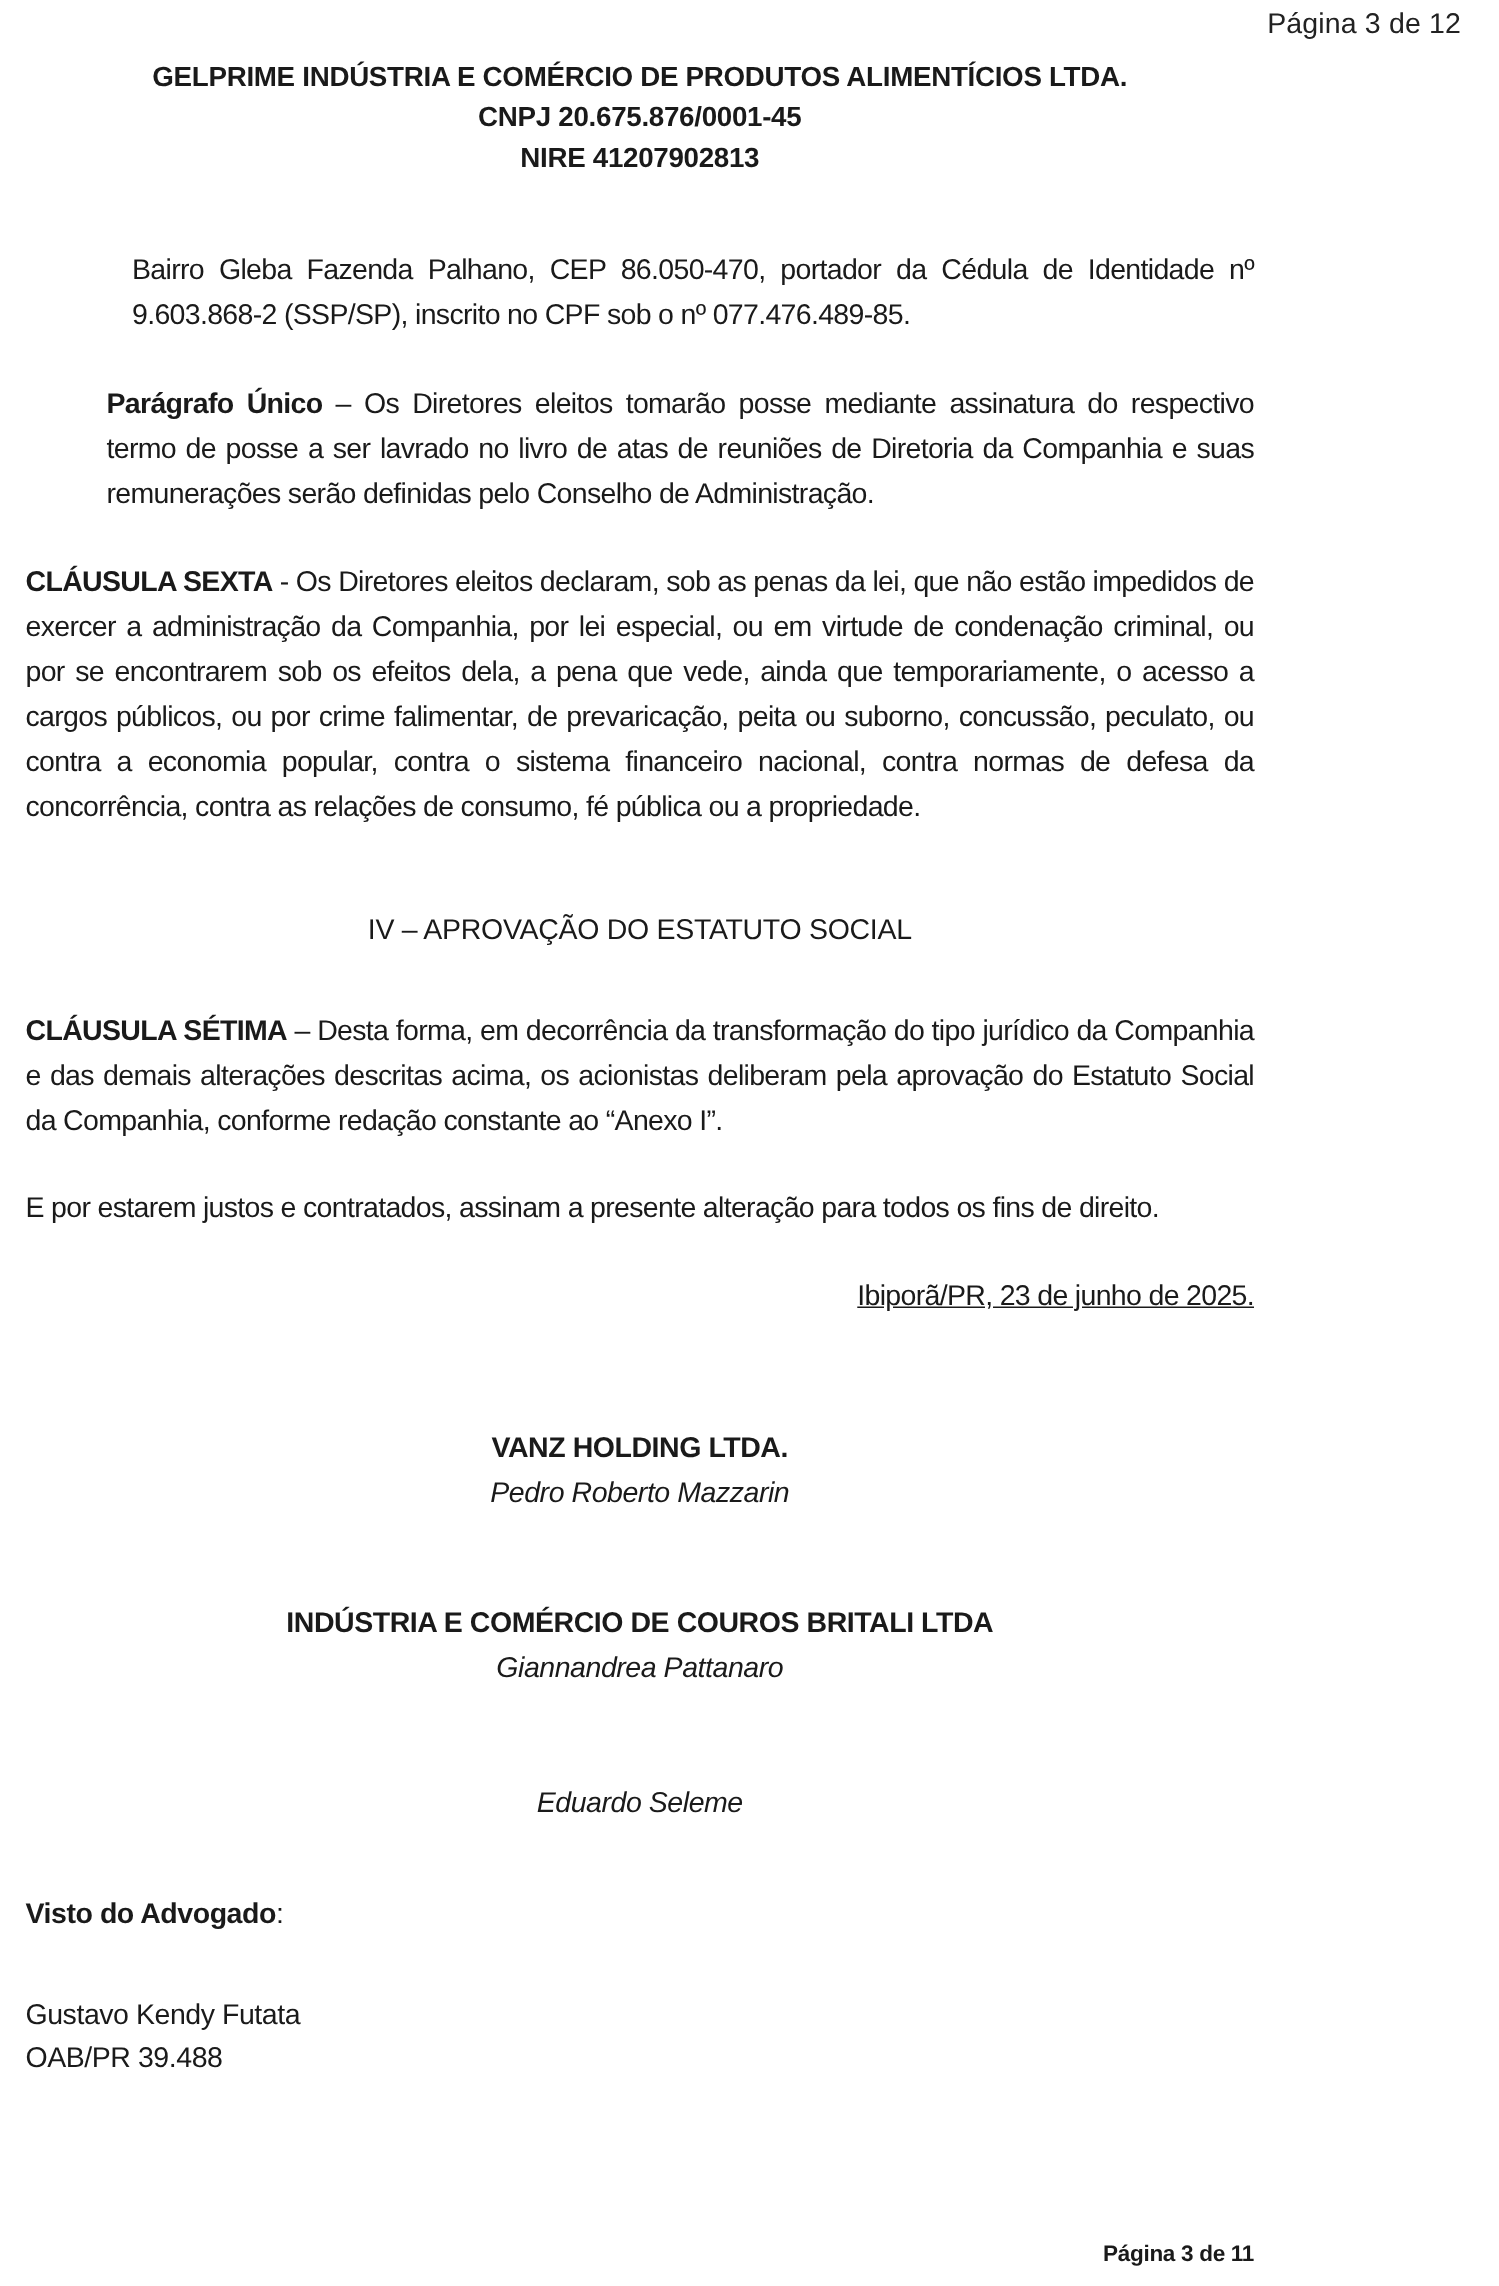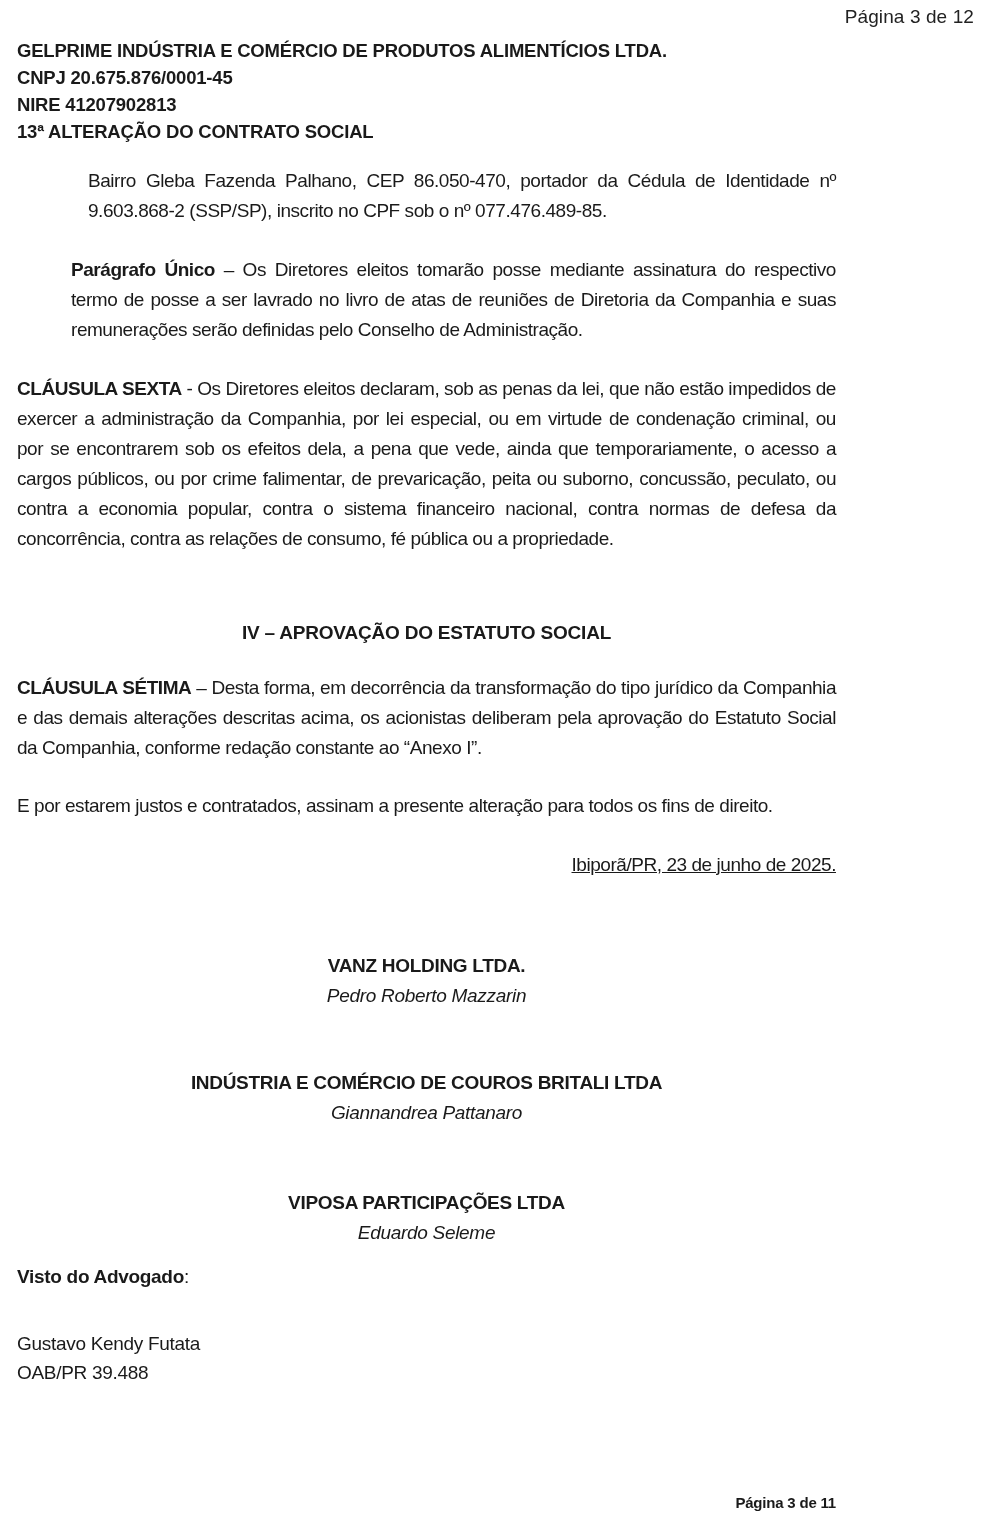--- a/index.html
+++ b/index.html
@@ -18,36 +18,35 @@
   .justify{text-align:justify;}
   .bold{font-weight:bold;}
 
   .pg-top{
     top:6px;right:25px;
     font-size:19px;color:#222;
     letter-spacing:0.1px;
   }
   .title-block{
     top:37px;
-    text-align:left;
+    text-align:center;
     font-weight:bold;
     font-size:18.5px;
     line-height:27px;
     letter-spacing:-0.2px;
   }
   .p-intro{top:166px;left:88px;width:748px;}
   .p-unico{top:255px;left:71px;width:765px;}
   .p-sexta{top:374px;}
   .heading-iv{
     top:610px;
     text-align:center;
-    font-weight:bold;
+    font-weight:normal;
     font-size:19px;
     letter-spacing:-0.2px;
-    margin-top:12px;
   }
   .p-setima{top:673px;}
   .p-closing{top:791px;}
   .dateline{top:850px;text-align:right;text-decoration:underline;}
 
   .sig{text-align:center;line-height:30px;font-size:19px;letter-spacing:-0.3px;margin-top:12px;}
   .sig-1{top:939px;}
   .sig-2{top:1056px;}
   .sig-3{top:1176px;}
   .sig .company{font-weight:bold;}
@@ -69,21 +68,20 @@
 <body>
 
 <div class="page">
 
   <div class="abs pg-top">Página 3 de 12</div>
 
   <div class="abs col title-block">
     <div>GELPRIME INDÚSTRIA E COMÉRCIO DE PRODUTOS ALIMENTÍCIOS LTDA.</div>
     <div>CNPJ 20.675.876/0001-45</div>
     <div>NIRE 41207902813</div>
-    <div>13ª ALTERAÇÃO DO CONTRATO SOCIAL</div>
   </div>
 
   <div class="abs body-text justify p-intro">Bairro Gleba Fazenda Palhano, CEP 86.050-470, portador da Cédula de Identidade nº 9.603.868-2 (SSP/SP), inscrito no CPF sob o nº 077.476.489-85.</div>
 
   <div class="abs body-text justify p-unico"><span class="bold">Parágrafo Único</span><span> – Os Diretores eleitos tomarão posse mediante assinatura do respectivo termo de posse a ser lavrado no livro de atas de reuniões de Diretoria da Companhia e suas remunerações serão definidas pelo Conselho de Administração.</span></div>
 
   <div class="abs col body-text justify p-sexta"><span class="bold">CLÁUSULA SEXTA</span><span> - Os Diretores eleitos declaram, sob as penas da lei, que não estão impedidos de exercer a administração da Companhia, por lei especial, ou em virtude de condenação criminal, ou por se encontrarem sob os efeitos dela, a pena que vede, ainda que temporariamente, o acesso a cargos públicos, ou por crime falimentar, de prevaricação, peita ou suborno, concussão, peculato, ou contra a economia popular, contra o sistema financeiro nacional, contra normas de defesa da concorrência, contra as relações de consumo, fé pública ou a propriedade.</span></div>
 
   <div class="abs col heading-iv">IV – APROVAÇÃO DO ESTATUTO SOCIAL</div>
 
@@ -97,21 +95,20 @@
     <div class="company">VANZ HOLDING LTDA.</div>
     <div class="name">Pedro Roberto Mazzarin</div>
   </div>
 
   <div class="abs col sig sig-2">
     <div class="company">INDÚSTRIA E COMÉRCIO DE COUROS BRITALI LTDA</div>
     <div class="name">Giannandrea Pattanaro</div>
   </div>
 
   <div class="abs col sig sig-3">
-    <div class="company">VIPOSA PARTICIPAÇÕES LTDA</div>
     <div class="name">Eduardo Seleme</div>
   </div>
 
   <div class="abs visto"><span class="lbl">Visto do Advogado</span><span>:</span></div>
 
   <div class="abs lawyer">
     <div>Gustavo Kendy Futata</div>
     <div>OAB/PR 39.488</div>
   </div>
 

